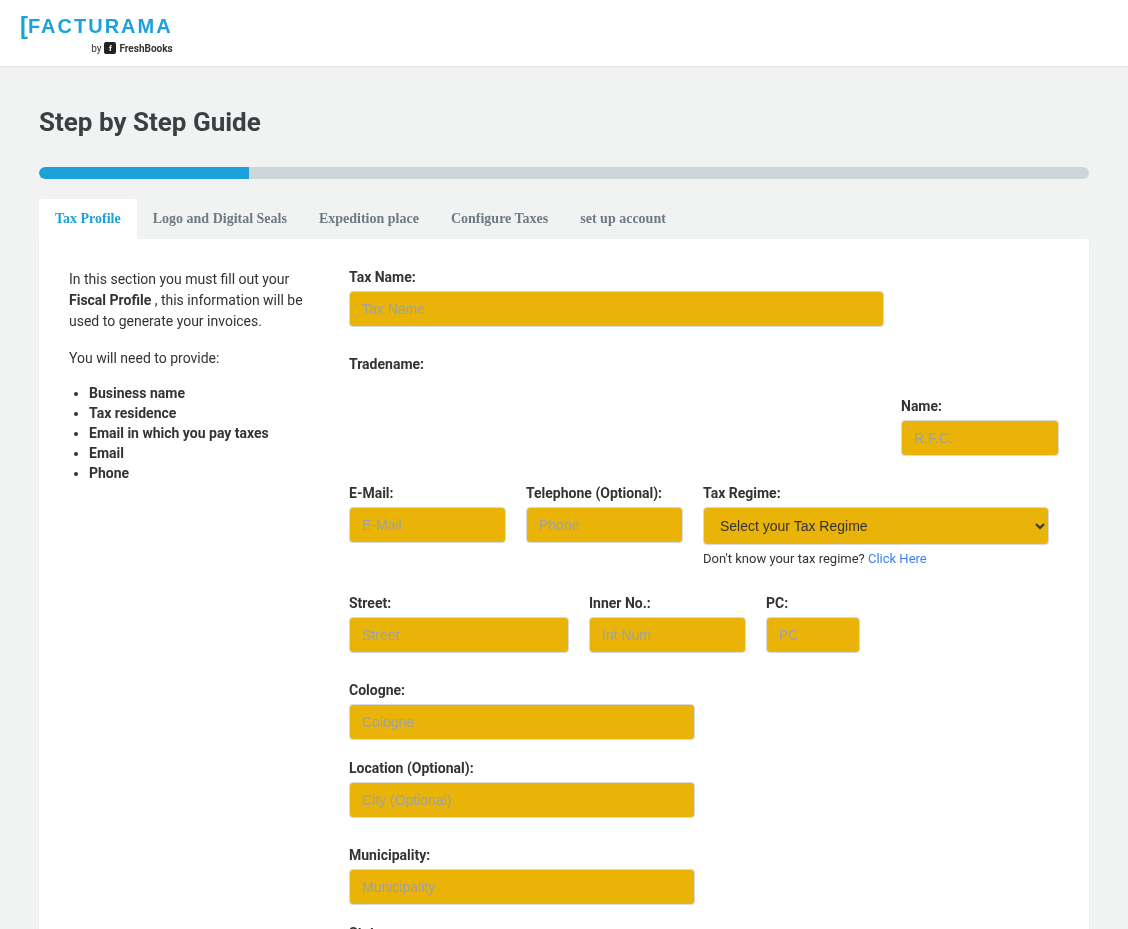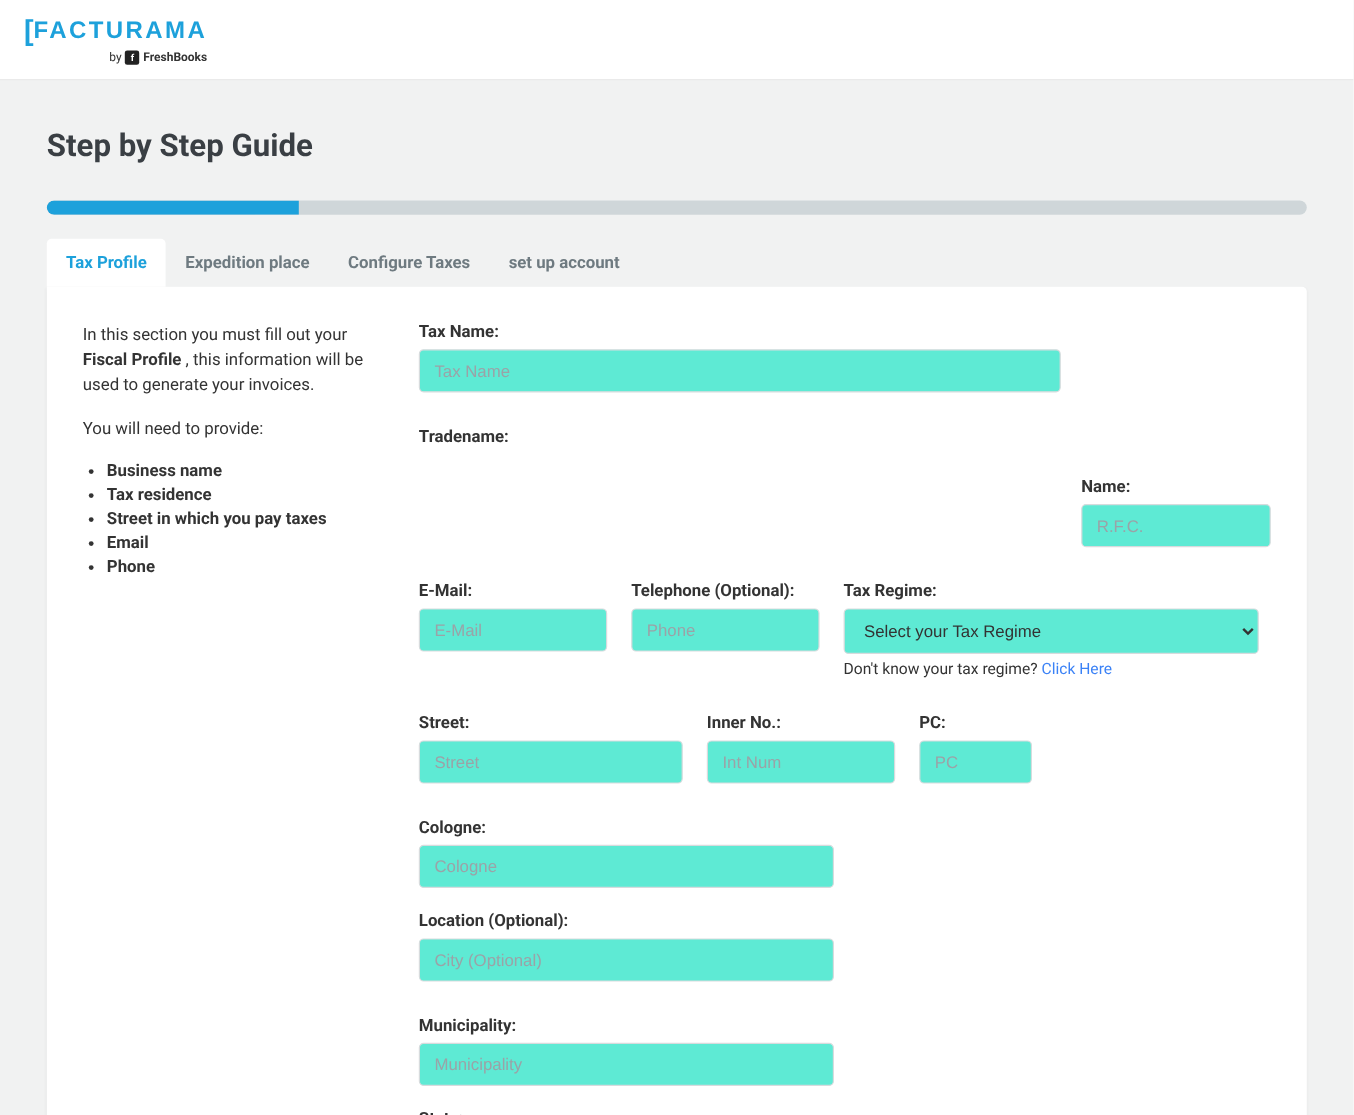--- a/index.html
+++ b/index.html
@@ -91,20 +91,21 @@
       border-bottom: none;
     }
     .tab {
       padding: 12px 16px;
       font-size: 14px;
       font-weight: 700;
       color: #6e7a80;
       cursor: pointer;
       background: transparent;
       border-radius: 4px 4px 0 0;
+      font-family: Liberation Serif, serif;
     }
     .tab.active {
       background: #fff;
       color: #1da1db;
     }
     .panel {
       background: #fff;
       border-radius: 0 4px 4px 4px;
       padding: 30px 30px 40px 30px;
       box-shadow: 0 1px 3px rgba(0,0,0,0.05);
@@ -150,21 +151,21 @@
       font-weight: 700;
       color: #333;
       margin-bottom: 6px;
     }
     .form-group input, .form-group select {
       padding: 9px 12px;
       border: 1px solid #d7dbdd;
       border-radius: 4px;
       font-size: 14px;
       color: #333;
-      background: #5eead4;
+      background: #eab308;
     }
     .form-group input::placeholder {
       color: #9aa3a7;
     }
     .form-group select {
       color: #333;
       cursor: pointer;
     }
     .hint-text {
       font-size: 13px;
@@ -210,36 +211,37 @@
 
 <div class="container">
   <h1 class="page-title">Step by Step Guide</h1>
 
   <div class="progress-wrap">
     <div class="progress-fill"></div>
   </div>
 
   <div class="tabs">
     <div class="tab active">Tax Profile</div>
+    <div class="tab">Logo and Digital Seals</div>
     <div class="tab">Expedition place</div>
     <div class="tab">Configure Taxes</div>
     <div class="tab">set up account</div>
   </div>
 
   <div class="panel">
     <div class="content-row">
       <div class="left-col">
         <p>
           <span>In this section you must fill out your </span><strong>Fiscal Profile</strong><span> , this information will be used to generate your invoices.</span>
         </p>
         <p>You will need to provide:</p>
         <ul>
           <li>Business name</li>
           <li>Tax residence</li>
-          <li>Street in which you pay taxes</li>
+          <li>Email in which you pay taxes</li>
           <li>Email</li>
           <li>Phone</li>
         </ul>
       </div>
 
       <div class="right-col">
 
         <div class="form-row">
           <div class="form-group fg-taxname">
             <label>Tax Name:</label>

